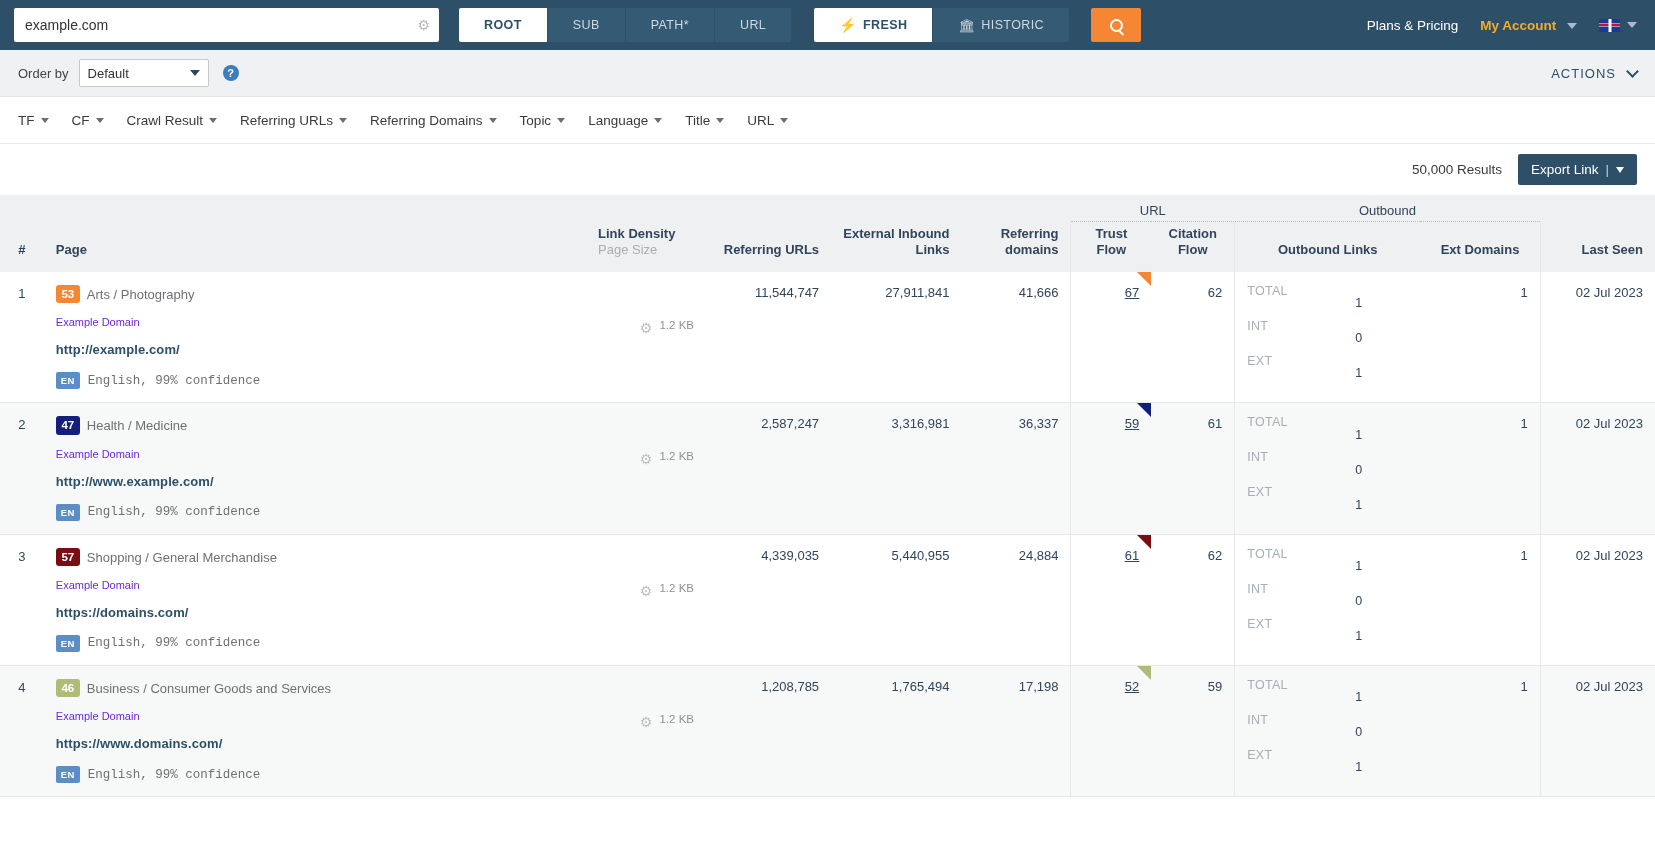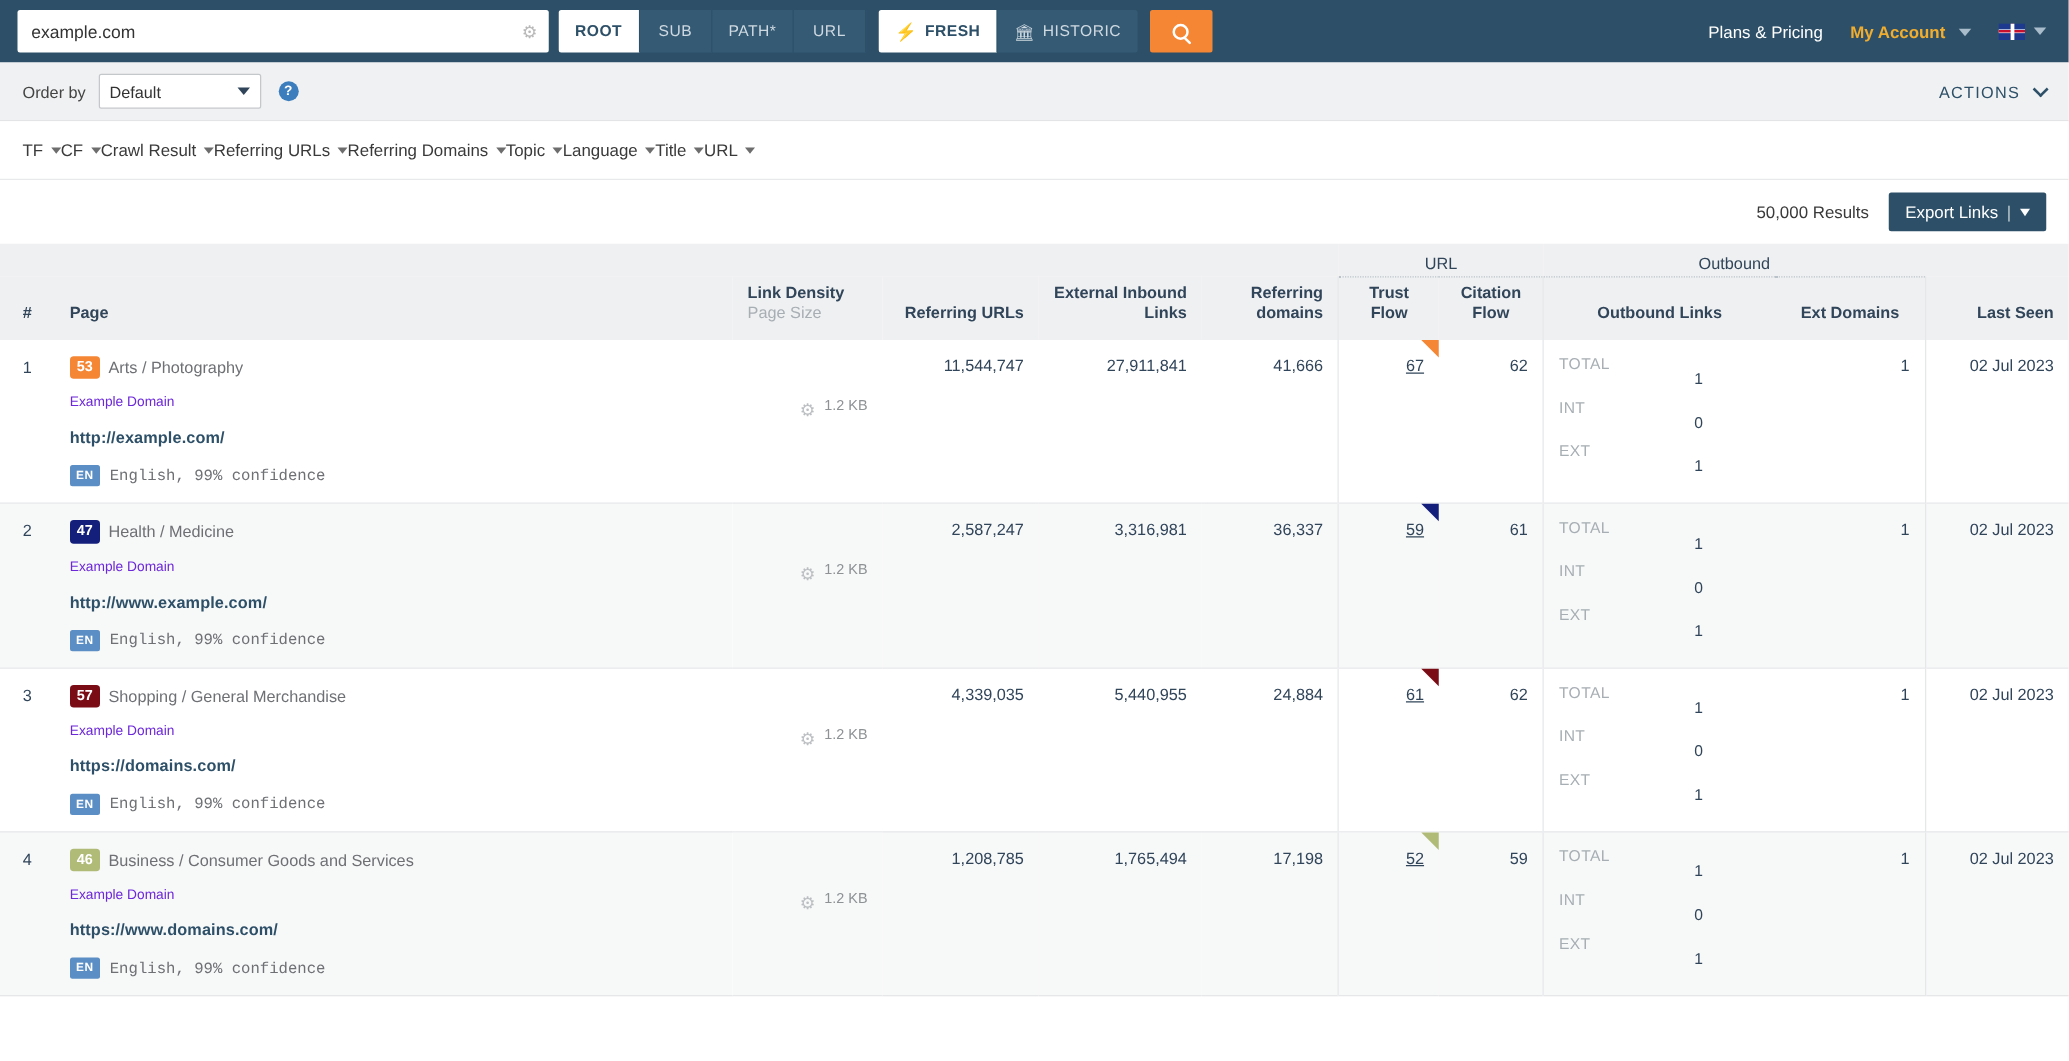--- a/index.html
+++ b/index.html
@@ -13,21 +13,21 @@
     font-size: 13px;
   }
 
   
   .topbar {
     height: 50px;
     background: #2d5068;
     display: flex;
     align-items: center;
     padding: 0 14px;
-    gap: 0;
+    gap: 12px;
   }
   .search-wrap {
     position: relative;
     width: 425px;
     height: 34px;
     background: #fff;
     border-radius: 2px;
     display: flex;
     align-items: center;
   }
@@ -49,21 +49,21 @@
   }
   .seg {
     height: 34px;
     display: flex;
     align-items: center;
     margin-left: 8px;
   }
   .seg-btn {
     height: 34px;
     min-width: 58px;
-    padding: 0 13px;
+    padding: 0 25px;
     display: flex;
     align-items: center;
     justify-content: center;
     gap: 6px;
     font-size: 12.5px;
     letter-spacing: .4px;
     color: #cfd9e1;
     background: #355a74;
     border-right: 1px solid #2d5068;
     cursor: pointer;
@@ -196,21 +196,21 @@
     transform: rotate(45deg);
     margin-left:12px;
     margin-top:-4px;
   }
 
   
   .facets {
     height: 47px;
     display:flex; align-items:center;
     padding: 0 18px;
-    gap: 0;
+    gap: 23px;
     background:#fff;
     border-bottom: 1px solid #e8e9ea;
   }
   .facet { font-size:13.5px; color:#3a3a3a; cursor:pointer; white-space:nowrap;}
   .facet .tri {
     display:inline-block;
     width:0;height:0;
     border-left:4.5px solid transparent;
     border-right:4.5px solid transparent;
     border-top:5.5px solid #6d6d6d;
@@ -416,21 +416,21 @@
   <span class="facet"><span>Referring Domains</span><span class="tri"></span></span>
   <span class="facet"><span>Topic</span><span class="tri"></span></span>
   <span class="facet"><span>Language</span><span class="tri"></span></span>
   <span class="facet"><span>Title</span><span class="tri"></span></span>
   <span class="facet"><span>URL</span><span class="tri"></span></span>
 </div>
 
 <div class="resbar">
   <span class="rescount">50,000 Results</span>
   <div class="export">
-    <span>Export Links</span>
+    <span>Export Link</span>
     <span class="sep">|</span>
     <span class="tri"></span>
   </div>
 </div>
 
 <table class="tbl">
   <colgroup>
     <col style="width:42px">
     <col style="width:520px">
     <col style="width:115px">

